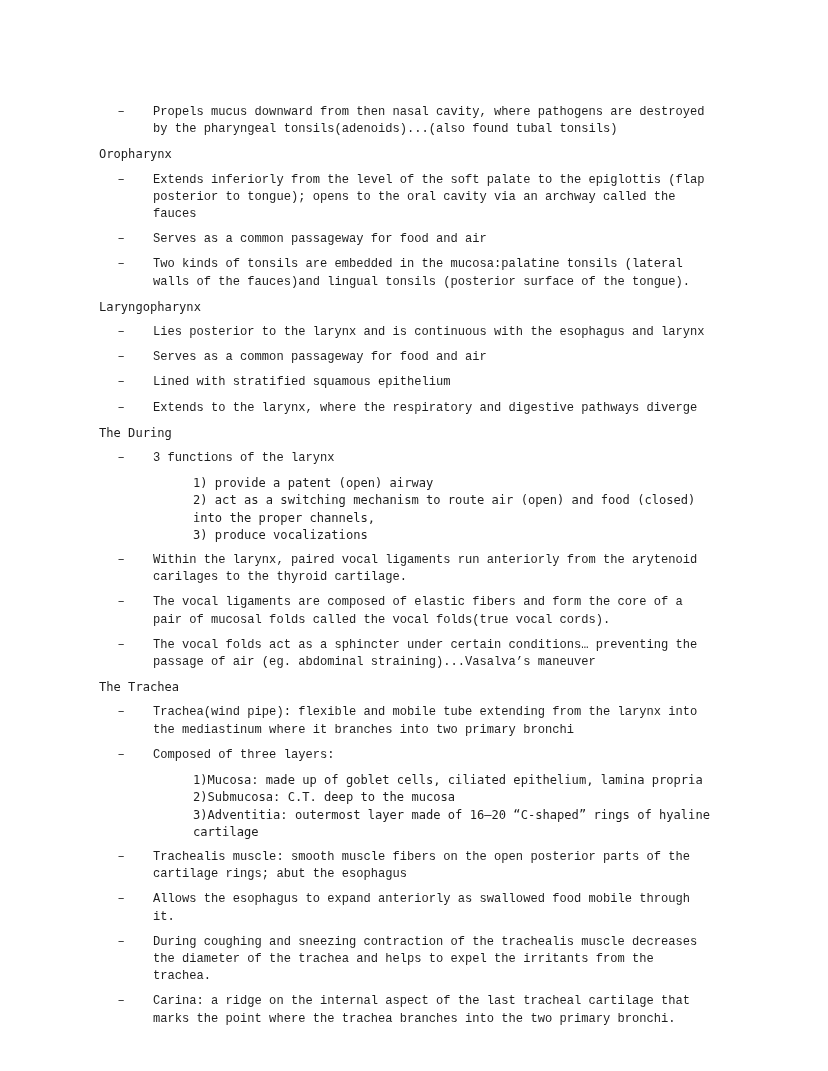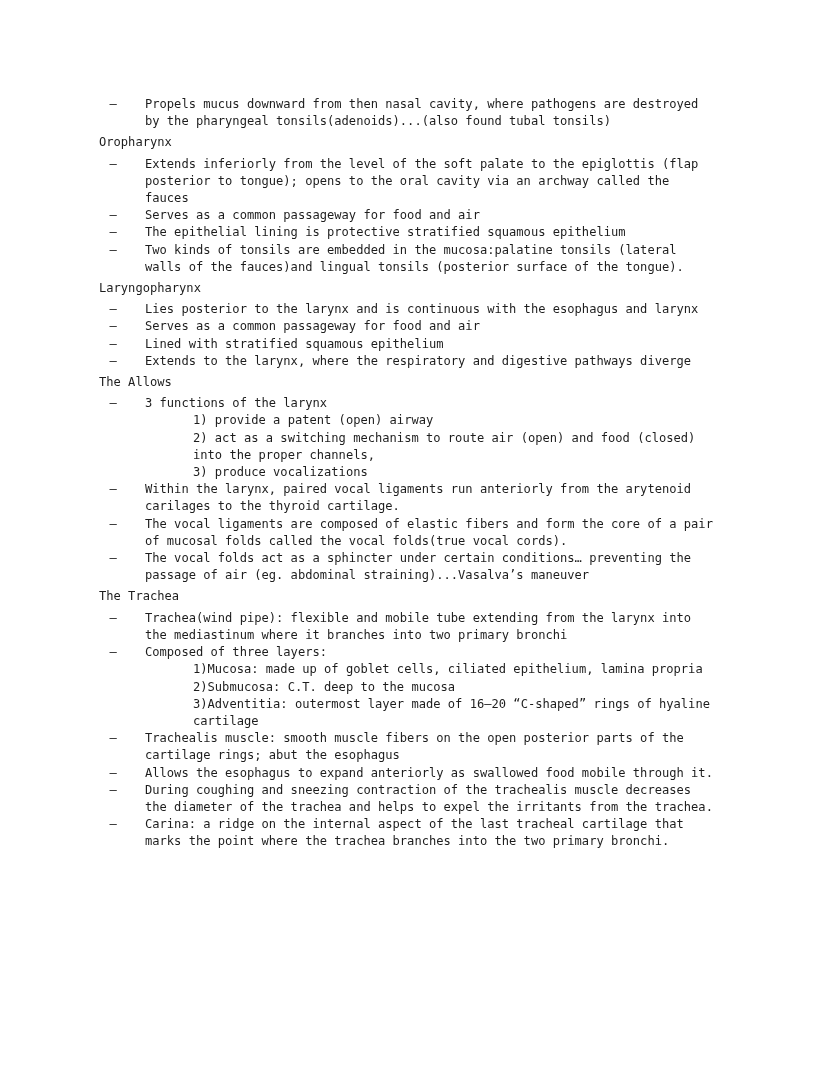--- a/index.html
+++ b/index.html
@@ -29,24 +29,25 @@
     white-space: normal;
   }
   
   .heading {
     margin: 4px;
     padding: 0;
     white-space: pre-wrap;
   }
   
   .bullet {
-    margin: 0;
+    margin: 8px;
     padding: 0 0 0 50px;
     text-indent: -50px;
     white-space: pre-wrap;
+    font-family: Liberation Mono, monospace;
   }
   .bullet .dash {
     display: inline-block;
     width: 50px;
     text-indent: 0;
   }
   
   .subitem {
     margin: 0;
     padding: 0 0 0 98px;
@@ -56,28 +57,27 @@
 </style>
 </head>
 <body>
 
 <div id="page">
   <div class="doc" id="doc-body">
       <p class="bullet"><span class="dash">&nbsp;&nbsp;–&nbsp;</span><span>Propels mucus downward from then nasal cavity, where pathogens are destroyed by the pharyngeal tonsils(adenoids)...(also found tubal tonsils)</span></p>
       <p class="heading">Oropharynx</p>
       <p class="bullet"><span class="dash">&nbsp;&nbsp;–&nbsp;</span><span>Extends inferiorly from the level of the soft palate to the epiglottis (flap posterior to tongue); opens to the oral cavity via an archway called the fauces</span></p>
       <p class="bullet"><span class="dash">&nbsp;&nbsp;–&nbsp;</span><span>Serves as a common passageway for food and air</span></p>
-      <p class="bullet"><span class="dash">&nbsp;&nbsp;–&nbsp;</span><span>The epithelial lining is protective stratified squamous epithelium</span></p>
       <p class="bullet"><span class="dash">&nbsp;&nbsp;–&nbsp;</span><span>Two kinds of tonsils are embedded in the mucosa:palatine tonsils (lateral walls of the fauces)and lingual tonsils (posterior surface of the tongue).</span></p>
       <p class="heading">Laryngopharynx</p>
       <p class="bullet"><span class="dash">&nbsp;&nbsp;–&nbsp;</span><span>Lies posterior to the larynx and is continuous with the esophagus and larynx</span></p>
       <p class="bullet"><span class="dash">&nbsp;&nbsp;–&nbsp;</span><span>Serves as a common passageway for food and air</span></p>
       <p class="bullet"><span class="dash">&nbsp;&nbsp;–&nbsp;</span><span>Lined with stratified squamous epithelium</span></p>
       <p class="bullet"><span class="dash">&nbsp;&nbsp;–&nbsp;</span><span>Extends to the larynx, where the respiratory and digestive pathways diverge</span></p>
-      <p class="heading">The Allows</p>
+      <p class="heading">The During</p>
       <p class="bullet"><span class="dash">&nbsp;&nbsp;–&nbsp;</span><span>3 functions of the larynx</span></p>
       <p class="subitem">1) provide a patent (open) airway</p>
       <p class="subitem">2) act as a switching mechanism to route air (open) and food (closed) into the proper channels,</p>
       <p class="subitem">3) produce vocalizations</p>
       <p class="bullet"><span class="dash">&nbsp;&nbsp;–&nbsp;</span><span>Within the larynx, paired vocal ligaments run anteriorly from the arytenoid carilages to the thyroid cartilage.</span></p>
       <p class="bullet"><span class="dash">&nbsp;&nbsp;–&nbsp;</span><span>The vocal ligaments are composed of elastic fibers and form the core of a pair of mucosal folds called the vocal folds(true vocal cords).</span></p>
       <p class="bullet"><span class="dash">&nbsp;&nbsp;–&nbsp;</span><span>The vocal folds act as a sphincter under certain conditions… preventing the passage of air (eg. abdominal straining)...Vasalva’s maneuver</span></p>
       <p class="heading">The Trachea</p>
       <p class="bullet"><span class="dash">&nbsp;&nbsp;–&nbsp;</span><span>Trachea(wind pipe): flexible and mobile tube extending from the larynx into the mediastinum where it branches into two primary bronchi</span></p>
       <p class="bullet"><span class="dash">&nbsp;&nbsp;–&nbsp;</span><span>Composed of three layers:</span></p>

